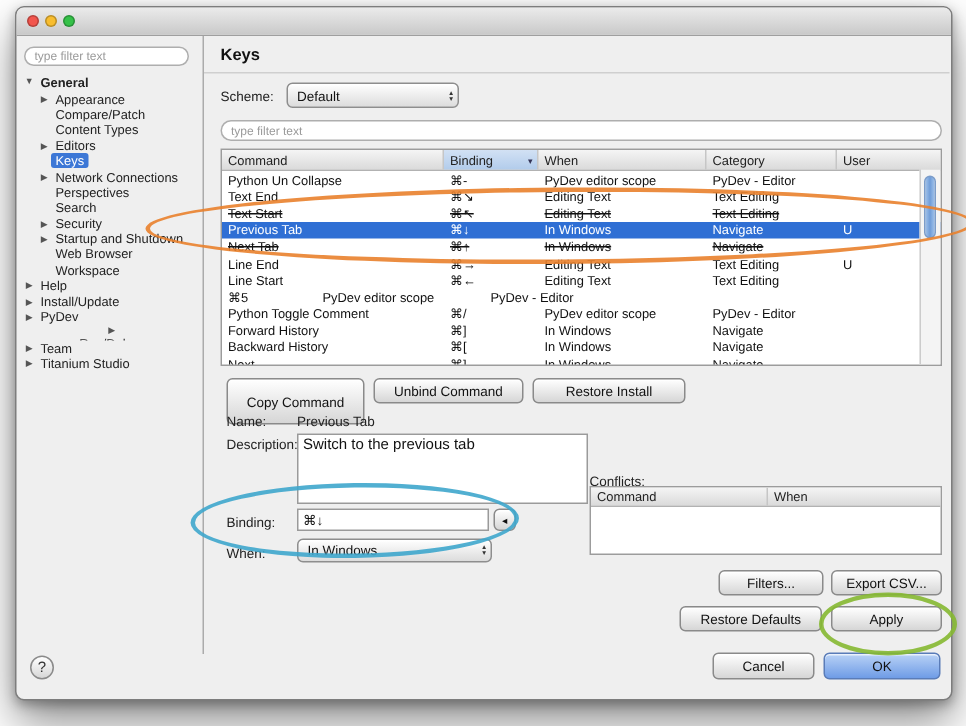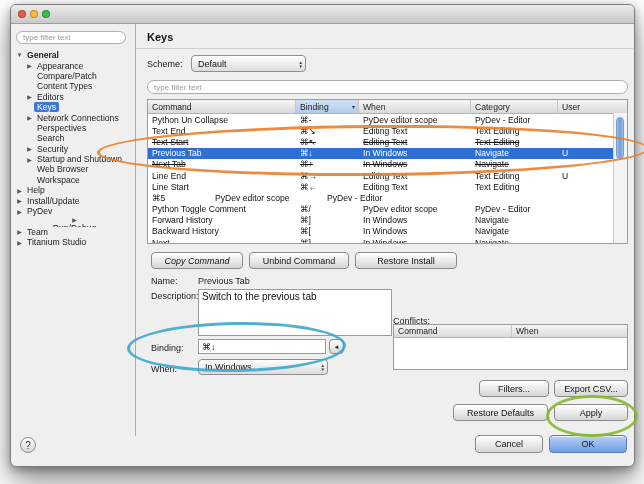--- a/index.html
+++ b/index.html
@@ -297,21 +297,21 @@
             <div class="kc c2">In Windows</div>
             <div class="kc c3">Navigate</div>
             <div class="kc c4"></div>
           </div>
         </div>
       <div class="vscroll">
         <div class="vthumb"></div>
       </div>
     </div>
 
-    <button class="mac-btn" style="left:140px;top:247px;width:92px;height:17px;font-style:italic;">Copy Command</button>
+    <button class="mac-btn" style="left:140px;top:247px;width:92px;height:31px;">Copy Command</button>
     <button class="mac-btn" style="left:238px;top:247px;width:100px;height:17px;">Unbind Command</button>
     <button class="mac-btn" style="left:344px;top:247px;width:102px;height:17px;">Restore Install</button>
 
     <div class="lbl" style="left:140px;top:271px;">Name:</div>
     <div class="lbl" style="left:187px;top:271px;">Previous Tab</div>
 
     <div class="lbl" style="left:140px;top:286px;">Description:</div>
     <textarea class="textbox" style="left: 187px; top: 284px; width: 194px; height: 47px;">Switch to the previous tab</textarea>
 
     <div class="lbl" style="left:382px;top:311px;">Conflicts:</div>

